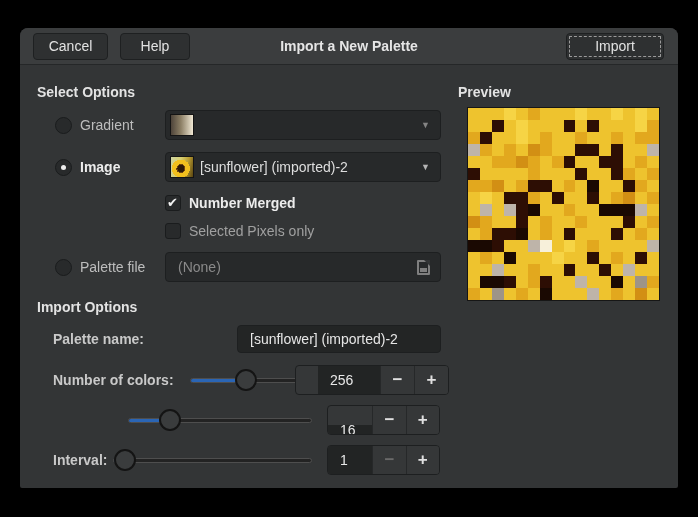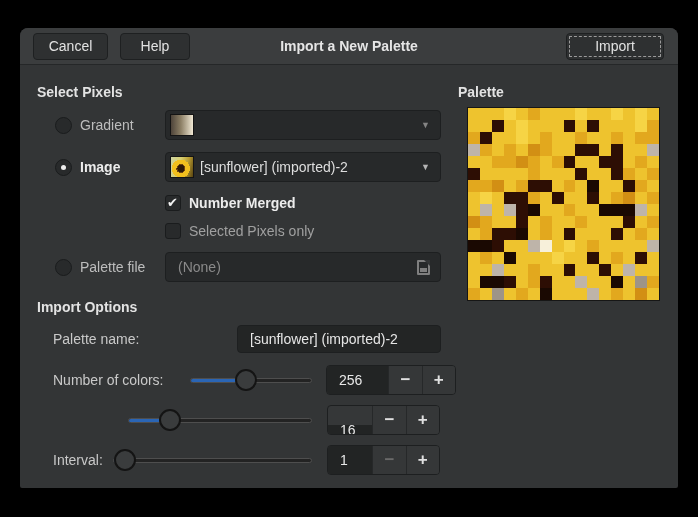--- a/index.html
+++ b/index.html
@@ -19,21 +19,21 @@
   .hbtn.import{right:14px;width:98px;outline:1px dashed #9a9a9a;outline-offset:-4px;}
   .titlebar-title{position:absolute;left:0;right:0;top:0;height:37px;line-height:37px;
                   text-align:center;font-weight:bold;color:#e6e6e6;pointer-events:none;}
   
   .body{position:absolute;left:0;top:37px;width:658px;height:423px;}
   .heading{position:absolute;font-weight:bold;color:#e3e3e3;}
   .row{position:absolute;display:flex;align-items:center;}
   .lbl-mid{color:#bdbdbd;}
   .lbl-dim{color:#a0a0a0;}
   .lbl-bright{color:#ececec;font-weight:bold;}
-  .lbl-plain{color:#c9c9c9;}
+  .lbl-plain{color:#c9c9c9;font-weight:bold;}
   
   .radio{width:17px;height:17px;border-radius:50%;background:#282a2b;border:1px solid #1a1c1d;
          margin-right:8px;position:relative;flex:none;}
   .radio.selected::after{content:"";position:absolute;left:5px;top:5px;width:5px;height:5px;
          border-radius:50%;background:#ededed;}
   .checkbox{width:16px;height:16px;border-radius:3px;background:#282a2b;border:1px solid #1a1c1d;
          margin-right:8px;position:relative;flex:none;color:transparent;}
   .checkbox.checked{color:#f2f2f2;}
   .checkbox.checked::after{content:"✔";position:absolute;left:1px;top:-1px;font-size:13px;font-weight:bold;}
   
@@ -83,21 +83,21 @@
 
     <div class="headerbar">
       <button class="hbtn cancel">Cancel</button>
       <button class="hbtn help">Help</button>
       <div class="titlebar-title">Import a New Palette</div>
       <button class="hbtn import">Import</button>
     </div>
 
     <div class="body">
 
-      <div class="heading" style="left:17px;top:19px;">Select Pixels</div>
+      <div class="heading" style="left:17px;top:19px;">Select Options</div>
 
       <div class="row" style="left:35px;top:45px;height:30px;">
         <span class="radio"></span>
         <span class="lbl-mid">Gradient</span>
       </div>
       <div class="combo dim" style="top:45px;">
         <span class="thumb-swatch grad-thumb"></span>
         <span class="chevron">▼</span>
       </div>
 
@@ -140,21 +140,21 @@
 
       <div class="row" style="left:33px;top:300px;height:30px;">
         <span class="lbl-plain">Number of colors:</span>
       </div>
       <div class="slider" style="left:170px;top:300px;width:122px;">
         <div class="track">
             <div class="fill" style="width: 46%;"></div>
           </div>
         <div class="knob" style="left: calc(46% - 11px);"></div>
       </div>
-      <div class="spin" style="left:306px;top:300px;width:130px;">
+      <div class="spin" style="left:275px;top:300px;width:154px;justify-content:flex-end;">
         <div class="val" style="width:62px;">256</div>
         <div class="sbtn">−</div>
         <div class="sbtn">+</div>
       </div>
 
       <div class="slider" style="left:108px;top:340px;width:184px;">
         <div class="track">
             <div class="fill" style="width: 23%;"></div>
           </div>
         <div class="knob" style="left: calc(23% - 11px);"></div>
@@ -173,21 +173,21 @@
             <div class="fill" style="width: 6%;"></div>
           </div>
         <div class="knob" style="left: calc(6% - 11px);"></div>
       </div>
       <div class="spin" style="left:307px;top:380px;width:113px;">
         <div class="val" style="width:45px;">1</div>
         <div class="sbtn disabled">−</div>
         <div class="sbtn">+</div>
       </div>
 
-      <div class="heading" style="left:438px;top:19px;">Palette</div>
+      <div class="heading" style="left:438px;top:19px;">Preview</div>
       <div class="preview-box">
           <div style="background: rgb(238, 195, 46);"></div>
           <div style="background: rgb(238, 195, 46);"></div>
           <div style="background: rgb(238, 195, 46);"></div>
           <div style="background: rgb(246, 212, 69);"></div>
           <div style="background: rgb(238, 195, 46);"></div>
           <div style="background: rgb(226, 168, 30);"></div>
           <div style="background: rgb(238, 195, 46);"></div>
           <div style="background: rgb(238, 195, 46);"></div>
           <div style="background: rgb(238, 195, 46);"></div>

